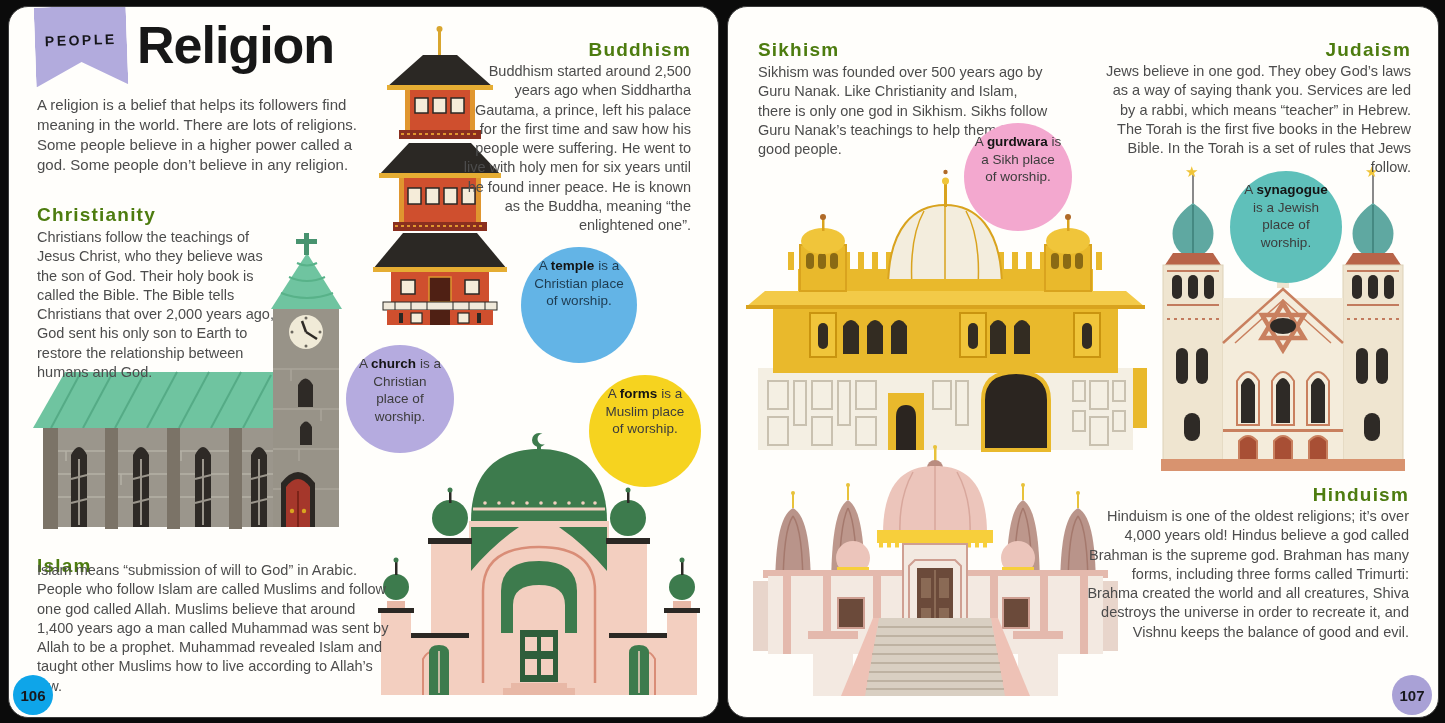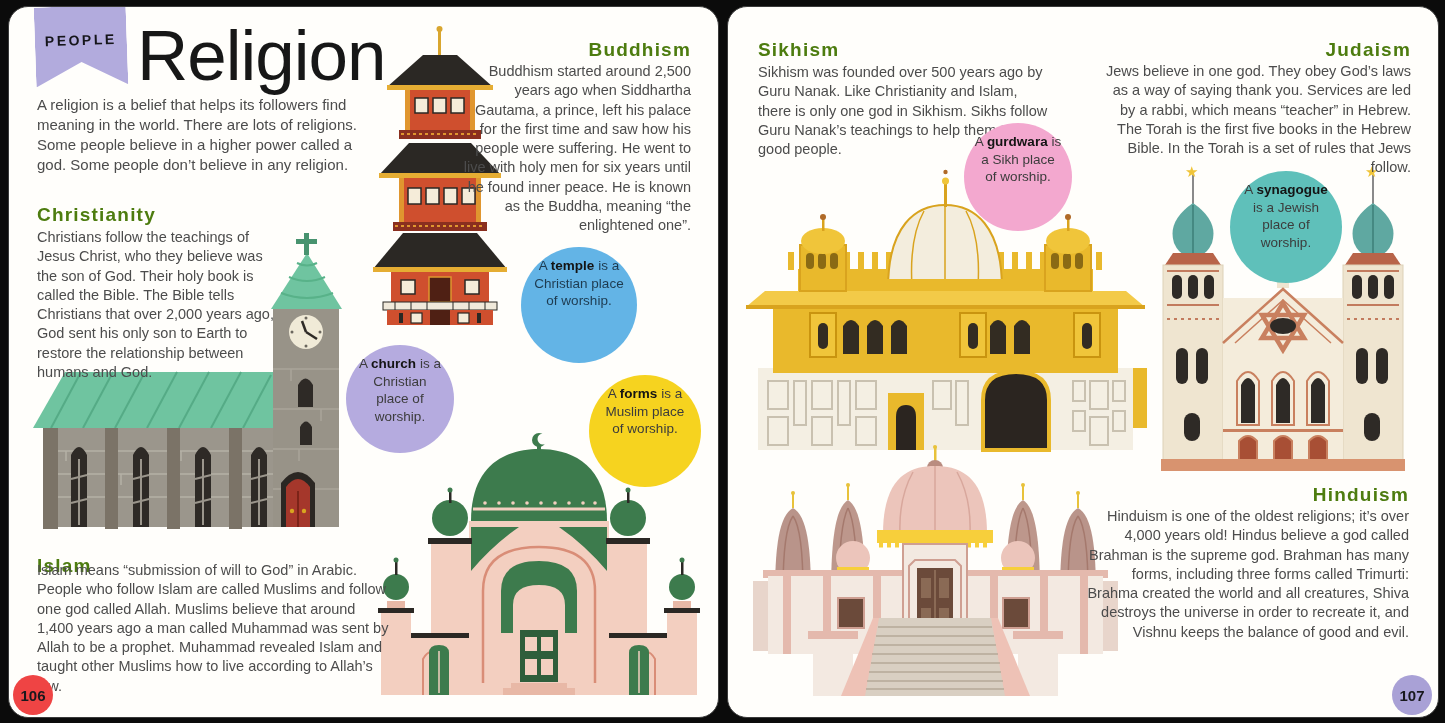--- a/index.html
+++ b/index.html
@@ -6,21 +6,21 @@
   .spread{position:relative;width:1445px;height:723px;background:#0b0b0b;overflow:hidden;
           font-family:"Liberation Sans","DejaVu Sans",sans-serif;}
   .page{position:absolute;top:6px;height:710px;background:#fffefb;border-radius:20px;
         border:1px solid #3a3a3a;overflow:hidden;}
   .page.left{left:8px;width:709px;}
   .page.right{left:727px;width:710px;}
   .abs{position:absolute;}
   .banner{width:92px;height:80px;clip-path:polygon(0 0,100% 0,100% 100%,50% 70%,0 100%);
           transform:rotate(-2deg);display:flex;justify-content:center;align-items:flex-start;z-index:3;}
   .banner span{margin-top:26px;font-weight:bold;font-size:14px;letter-spacing:2.5px;color:#15151a;}
-  .title{font-size:71px;font-weight:400;color:#171717;letter-spacing:-1px;z-index:3;}
+  .title{font-size:52px;font-weight:700;color:#171717;letter-spacing:-1px;z-index:3;}
   .heading{font-size:19px;font-weight:800;color:#4d7c0f;letter-spacing:1.2px;z-index:3;}
   .body-text{font-size:14.5px;line-height:1.33;color:#4c4c4c;z-index:3;}
   .alright{text-align:right;}
   .bubble{border-radius:50%;display:flex;align-items:flex-start;justify-content:center;text-align:center;
           padding:10px;box-sizing:border-box;z-index:4;font-size:13.5px;line-height:1.3;color:#3c3c3c;}
   .bubble b{color:#141414;}
   .pagenum{width:40px;height:40px;border-radius:50%;display:flex;align-items:center;justify-content:center;
            font-size:15px;font-weight:bold;color:#18181d;z-index:5;}
   svg.illus{position:absolute;z-index:1;overflow:visible;}
 </style>
@@ -255,21 +255,21 @@
       <rect x="236" y="204" width="58" height="58" fill="#f3cfc0"></rect>
         <rect x="236" y="200" width="58" height="5" fill="#2b2824"></rect>
       <path d="M50,262 v-36 q8,-14 16,0 v36" fill="none" stroke="#d98d77" stroke-width="2"></path>
       <path d="M56,262 v-42 q0,-8 10,-8 q10,0 10,8 v42 z" fill="#3d7b4d"></path>
       <line x1="66" y1="218" x2="66" y2="260" stroke="#f3cfc0" stroke-width="1.5"></line>
       <path d="M266,262 v-36 q8,-14 16,0 v36" fill="none" stroke="#d98d77" stroke-width="2"></path>
       <path d="M256,262 v-42 q0,-8 10,-8 q10,0 10,8 v42 z" fill="#3d7b4d"></path>
       <line x1="266" y1="218" x2="266" y2="260" stroke="#f3cfc0" stroke-width="1.5"></line>
     </svg>
 
-    <div class="abs pagenum" style="left: 4px; top: 668px; background: #ef4444;">106</div>
+    <div class="abs pagenum" style="left: 4px; top: 668px; background: #0ea5e9;">106</div>
   </div>
 
   <div class="page right">
 
     <div class="abs heading" style="left:30px;top:32px;">Sikhism</div>
     <div class="abs body-text" style="left:30px;top:56px;width:290px;">Sikhism was founded over 500 years ago by Guru Nanak. Like Christianity and Islam, there is only one god in Sikhism. Sikhs follow Guru Nanak’s teachings to help them to be good people.</div>
 
     <div class="abs heading alright" style="left:383px;top:32px;width:300px;">Judaism</div>
     <div class="abs body-text alright" style="left:366px;top:55px;width:317px;">Jews believe in one god. They obey God’s laws as a way of saying thank you. Services are led by a rabbi, which means “teacher” in Hebrew. The Torah is the first five books in the Hebrew Bible. In the Torah is a set of rules that Jews follow.</div>
 

